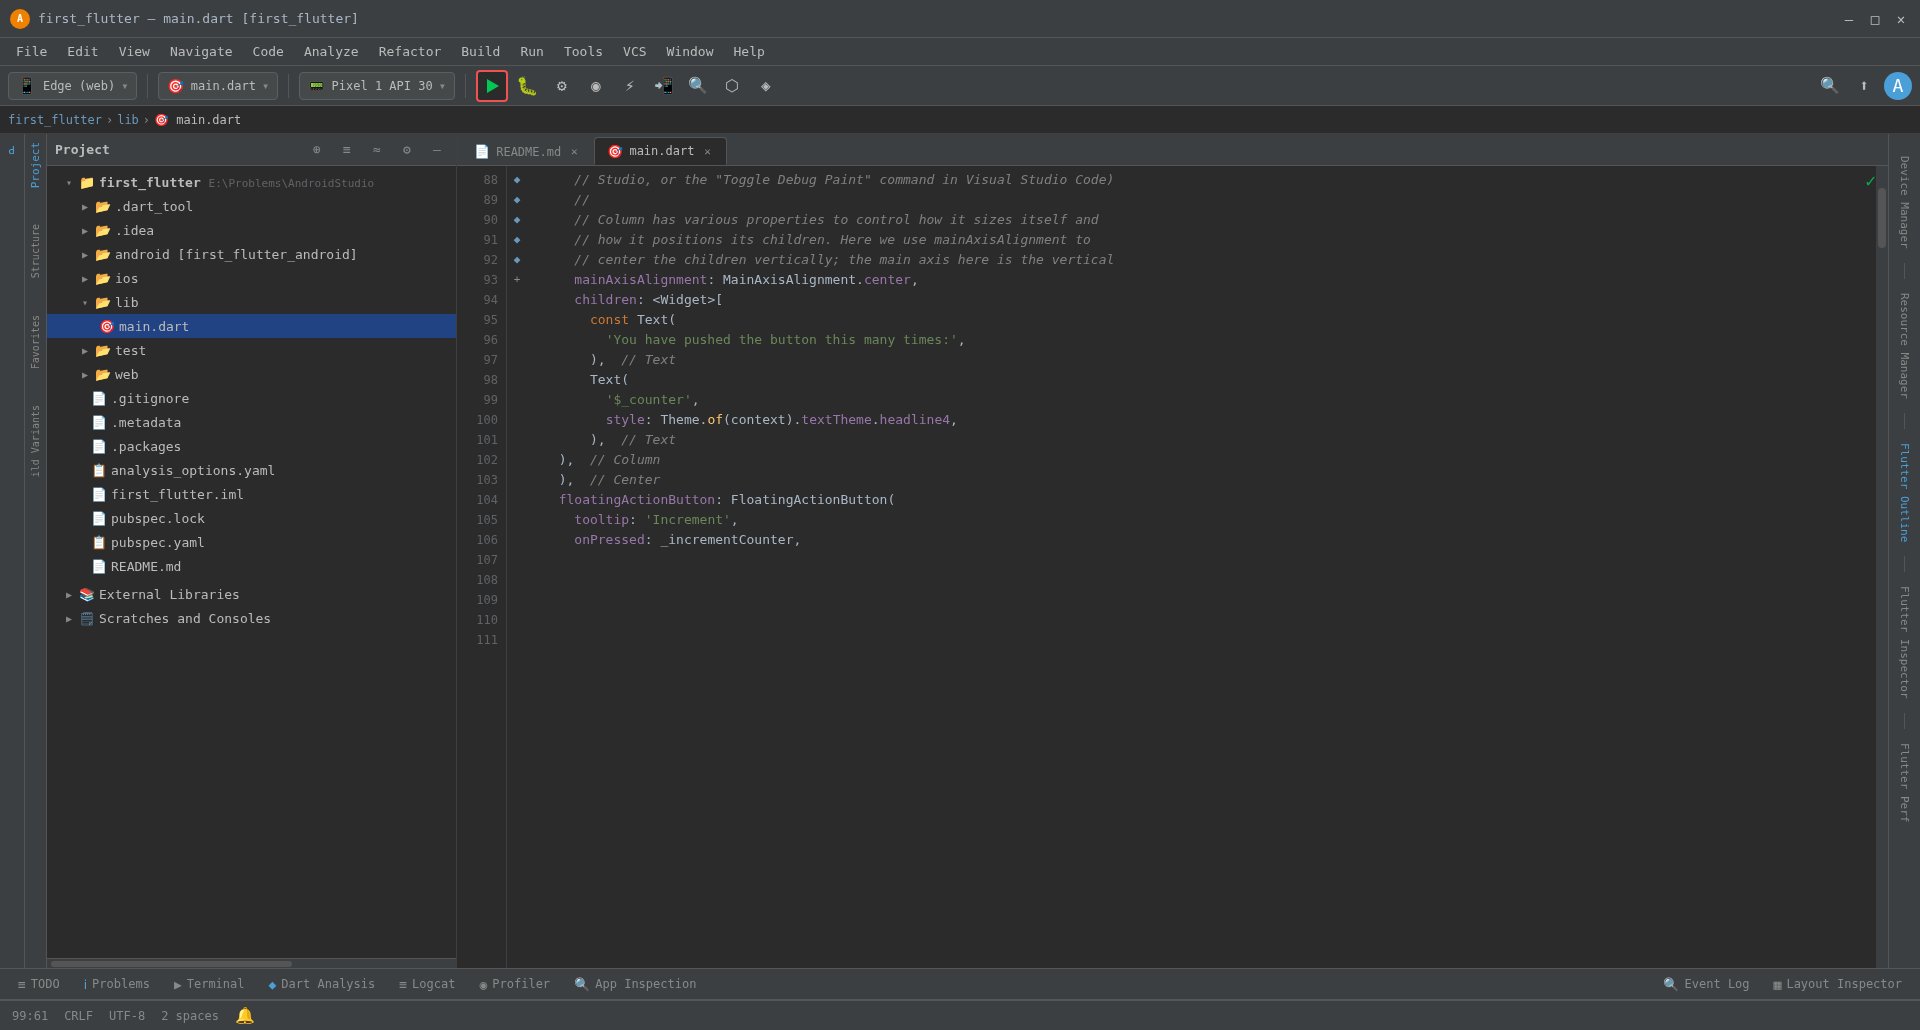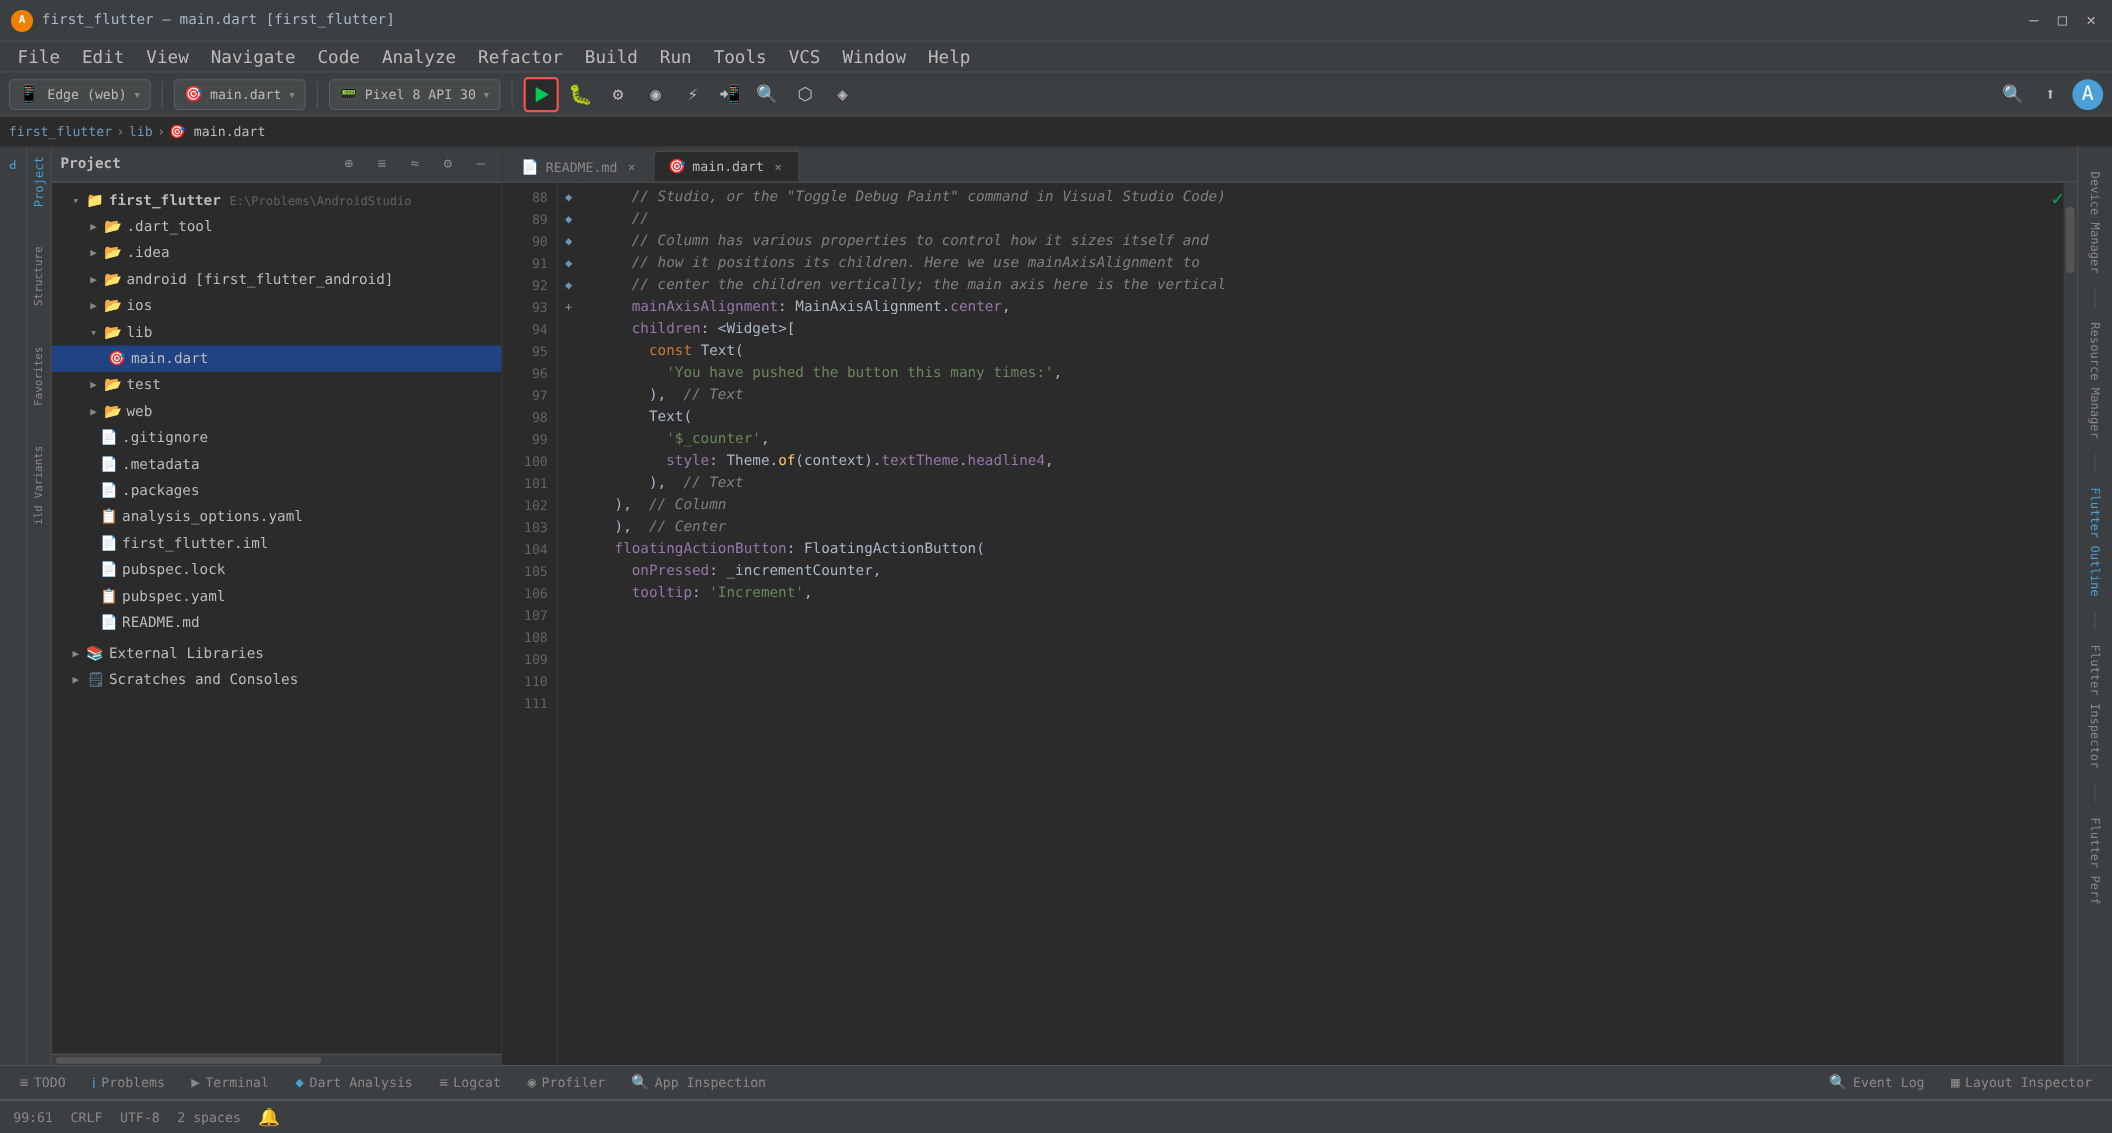--- a/index.html
+++ b/index.html
@@ -61,21 +61,21 @@
       background: #3c3f41;
       display: flex;
       align-items: center;
       padding: 0 8px;
       gap: 4px;
       border-bottom: 1px solid #555;
     }
     .menu-item {
       padding: 3px 8px;
       color: #bbbbbb;
-      font-size: 16px;
+      font-size: 13px;
       cursor: pointer;
       border-radius: 3px;
     }
 
     
     #toolbar {
       height: 40px;
       background: #3c3f41;
       display: flex;
       align-items: center;
@@ -426,21 +426,21 @@
 
   <div class="toolbar-dropdown">
     <span style="color:#6897bb; font-size:14px;">🎯</span>
     <span>main.dart</span>
     <span style="color:#888;">▾</span>
   </div>
   <div class="toolbar-separator"></div>
 
   <div class="toolbar-dropdown">
     <span style="color:#6897bb; font-size:14px;">📟</span>
-    <span>Pixel 8 API 30</span>
+    <span>Pixel 1 API 30</span>
     <span style="color:#888;">▾</span>
   </div>
   <div class="toolbar-separator"></div>
 
   <div class="toolbar-btn run-highlight" style="background:#2b2b2b; border:2px solid #ef5350; border-radius:4px; width:32px; height:32px;">
     <svg width="18" height="18" viewBox="0 0 18 18">
         <polygon points="4,2 16,9 4,16" fill="#00c853"></polygon>
       </svg>
   </div>
 
@@ -704,22 +704,22 @@
         <div class="code-line"><span class="code-text"><span class="c-plain">      </span><span class="c-keyword">const</span><span class="c-plain"> </span><span class="c-type">Text</span><span class="c-plain">(</span></span></div>
         <div class="code-line"><span class="code-text"><span class="c-plain">        </span><span class="c-string">'You have pushed the button this many times:'</span><span class="c-plain">,</span></span></div>
         <div class="code-line"><span class="code-text"><span class="c-plain">      ),  </span><span class="c-comment">// Text</span></span></div>
         <div class="code-line"><span class="code-text"><span class="c-plain">      </span><span class="c-type">Text</span><span class="c-plain">(</span></span></div>
         <div class="code-line"><span class="code-text"><span class="c-plain">        </span><span class="c-string">'$_counter'</span><span class="c-plain">,</span></span></div>
         <div class="code-line"><span class="code-text"><span class="c-plain">        </span><span class="c-prop">style</span><span class="c-plain">: </span><span class="c-type">Theme</span><span class="c-plain">.</span><span class="c-method">of</span><span class="c-plain">(context).</span><span class="c-prop">textTheme</span><span class="c-plain">.</span><span class="c-prop">headline4</span><span class="c-plain">,</span></span></div>
         <div class="code-line"><span class="code-text"><span class="c-plain">      ),  </span><span class="c-comment">// Text</span></span></div>
         <div class="code-line"><span class="code-text"><span class="c-plain">  ),  </span><span class="c-comment">// Column</span></span></div>
         <div class="code-line"><span class="code-text"><span class="c-plain">  ),  </span><span class="c-comment">// Center</span></span></div>
         <div class="code-line"><span class="code-text"><span class="c-plain">  </span><span class="c-prop">floatingActionButton</span><span class="c-plain">: </span><span class="c-type">FloatingActionButton</span><span class="c-plain">(</span></span></div>
+        <div class="code-line"><span class="code-text"><span class="c-plain">    </span><span class="c-prop">tooltip</span><span class="c-plain">: </span><span class="c-string">'Increment'</span><span class="c-plain">,</span></span></div>
         <div class="code-line"><span class="code-text"><span class="c-plain">    </span><span class="c-prop">onPressed</span><span class="c-plain">: _incrementCounter,</span></span></div>
-        <div class="code-line"><span class="code-text"><span class="c-plain">    </span><span class="c-prop">tooltip</span><span class="c-plain">: </span><span class="c-string">'Increment'</span><span class="c-plain">,</span></span></div>
       </div>
 
       <div style="position:absolute; top:4px; right:12px; color:#00b050; font-size:18px;">✓</div>
 
       <div style="position:absolute; right:0; top:0; width:12px; height:100%; background:#3c3f41; display:flex; flex-direction:column; align-items:center; padding:2px 0;">
         <div style="width:8px; height:60px; background:#555; border-radius:4px; margin-top:20px;"></div>
       </div>
     </div>
   </div>
 

